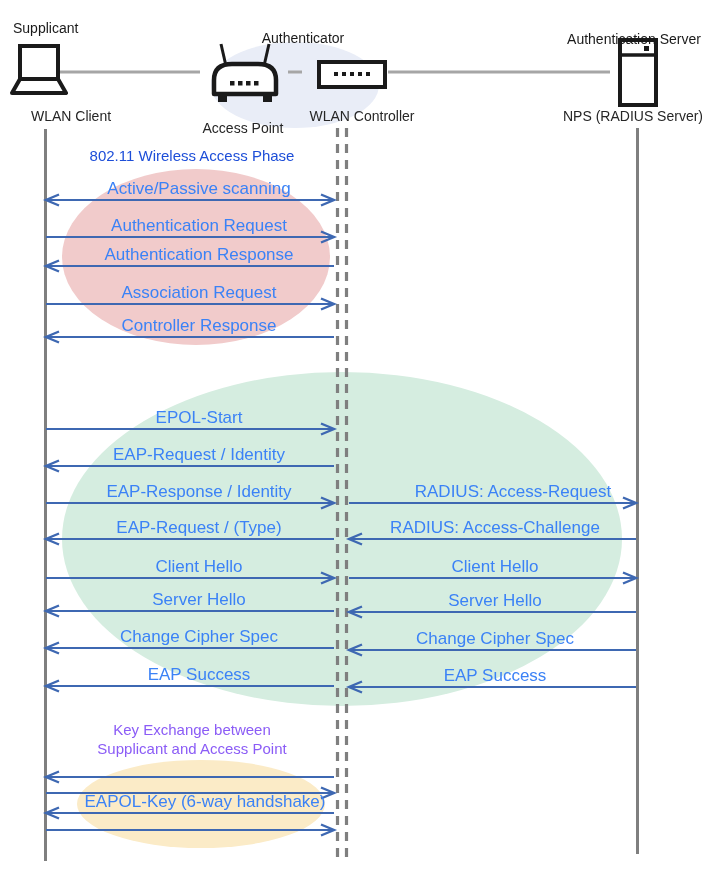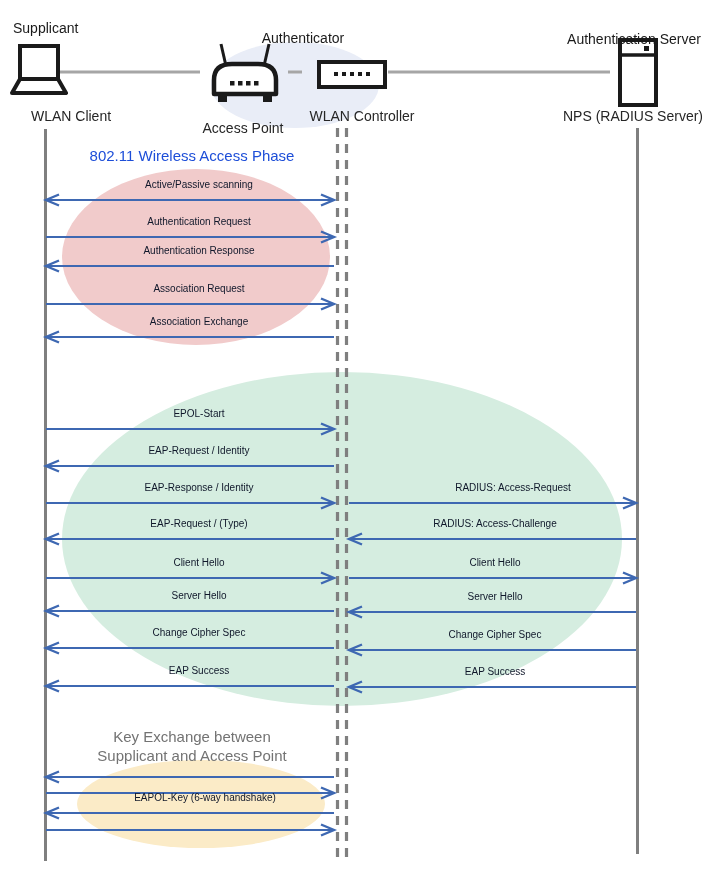--- a/index.html
+++ b/index.html
@@ -5,21 +5,21 @@
   html,body{margin:0;padding:0;background:#fff;}
   #stage{
     position:relative;width:713px;height:875px;background:#fff;overflow:hidden;
     font-family:Liberation Sans, sans-serif;color:#262626;
   }
   #diagram-svg{position:absolute;left:0;top:0;z-index:1;}
   .abs{position:absolute;z-index:3;}
   .hdr-label{font-size:14px;color:#1a1a1a;white-space:nowrap;}
   .dev-label{font-size:14px;color:#262626;white-space:nowrap;transform:translateX(-50%);}
   .phase-title{font-size:15px;white-space:pre-line;text-align:center;transform:translateX(-50%);line-height:19px;}
-  .msg-label{font-size:10px;color:#0f172a;white-space:nowrap;transform:translateX(-50%);z-index:3;}
+  .msg-label{font-size:17px;color:#3b82f6;white-space:nowrap;transform:translateX(-50%);z-index:3;}
   .icon{position:absolute;z-index:2;}
   .center{transform:translateX(-50%);margin-top:11px;}
 </style>
 </head>
 <body>
 
 <div id="stage">
 
   <svg id="diagram-svg" width="713" height="875">
       <ellipse cx="196" cy="257" rx="134" ry="88" fill="#F1CBCB"></ellipse>
@@ -117,28 +117,28 @@
     <line x1="4" y1="17" x2="38" y2="17" stroke="#1a1a1a" stroke-width="3.5"></line>
     <rect x="27" y="8" width="5" height="5" fill="#1a1a1a"></rect>
   </svg>
 
   <div class="abs dev-label" style="left:51px;top:108px;margin-left:20px;">WLAN Client</div>
   <div class="abs dev-label" style="left:243px;top:108px;margin-top:12px;">Access Point</div>
   <div class="abs dev-label" style="left:362px;top:108px;">WLAN Controller</div>
   <div class="abs dev-label" style="left:633px;top:108px;">NPS (RADIUS Server)</div>
 
   <div class="abs phase-title" id="phase-title-0" style="left: 192px; top: 146px; color: #1d4ed8;">802.11 Wireless Access Phase</div>
-  <div class="abs phase-title" id="phase-title-2" style="left: 192px; top: 720px; color: #737373; margin-top: 7px;">Key Exchange between
+  <div class="abs phase-title" id="phase-title-2" style="left: 192px; top: 720px; color: #8b5cf6;">Key Exchange between
 Supplicant and Access Point</div>
 
 <div class="abs msg-label" style="left: 199px; top: 179px;">Active/Passive scanning</div>
     <div class="abs msg-label" style="left: 199px; top: 216px;">Authentication Request</div>
     <div class="abs msg-label" style="left: 199px; top: 245px;">Authentication Response</div>
     <div class="abs msg-label" style="left: 199px; top: 283px;">Association Request</div>
-    <div class="abs msg-label" style="left: 199px; top: 316px;">Association Exchange</div>
+    <div class="abs msg-label" style="left: 199px; top: 316px;">Controller Response</div>
     <div class="abs msg-label" style="left: 199px; top: 408px;">EPOL-Start</div>
     <div class="abs msg-label" style="left: 199px; top: 445px;">EAP-Request / Identity</div>
     <div class="abs msg-label" style="left: 199px; top: 482px;">EAP-Response / Identity</div>
     <div class="abs msg-label" style="left: 495px; top: 482px; padding-left: 36px;">RADIUS: Access-Request</div>
     <div class="abs msg-label" style="left: 199px; top: 518px;">EAP-Request / (Type)</div>
     <div class="abs msg-label" style="left: 495px; top: 518px;">RADIUS: Access-Challenge</div>
     <div class="abs msg-label" style="left: 199px; top: 557px;">Client Hello</div>
     <div class="abs msg-label" style="left: 495px; top: 557px;">Client Hello</div>
     <div class="abs msg-label" style="left: 199px; top: 590px;">Server Hello</div>
     <div class="abs msg-label" style="left: 495px; top: 591px;">Server Hello</div>

